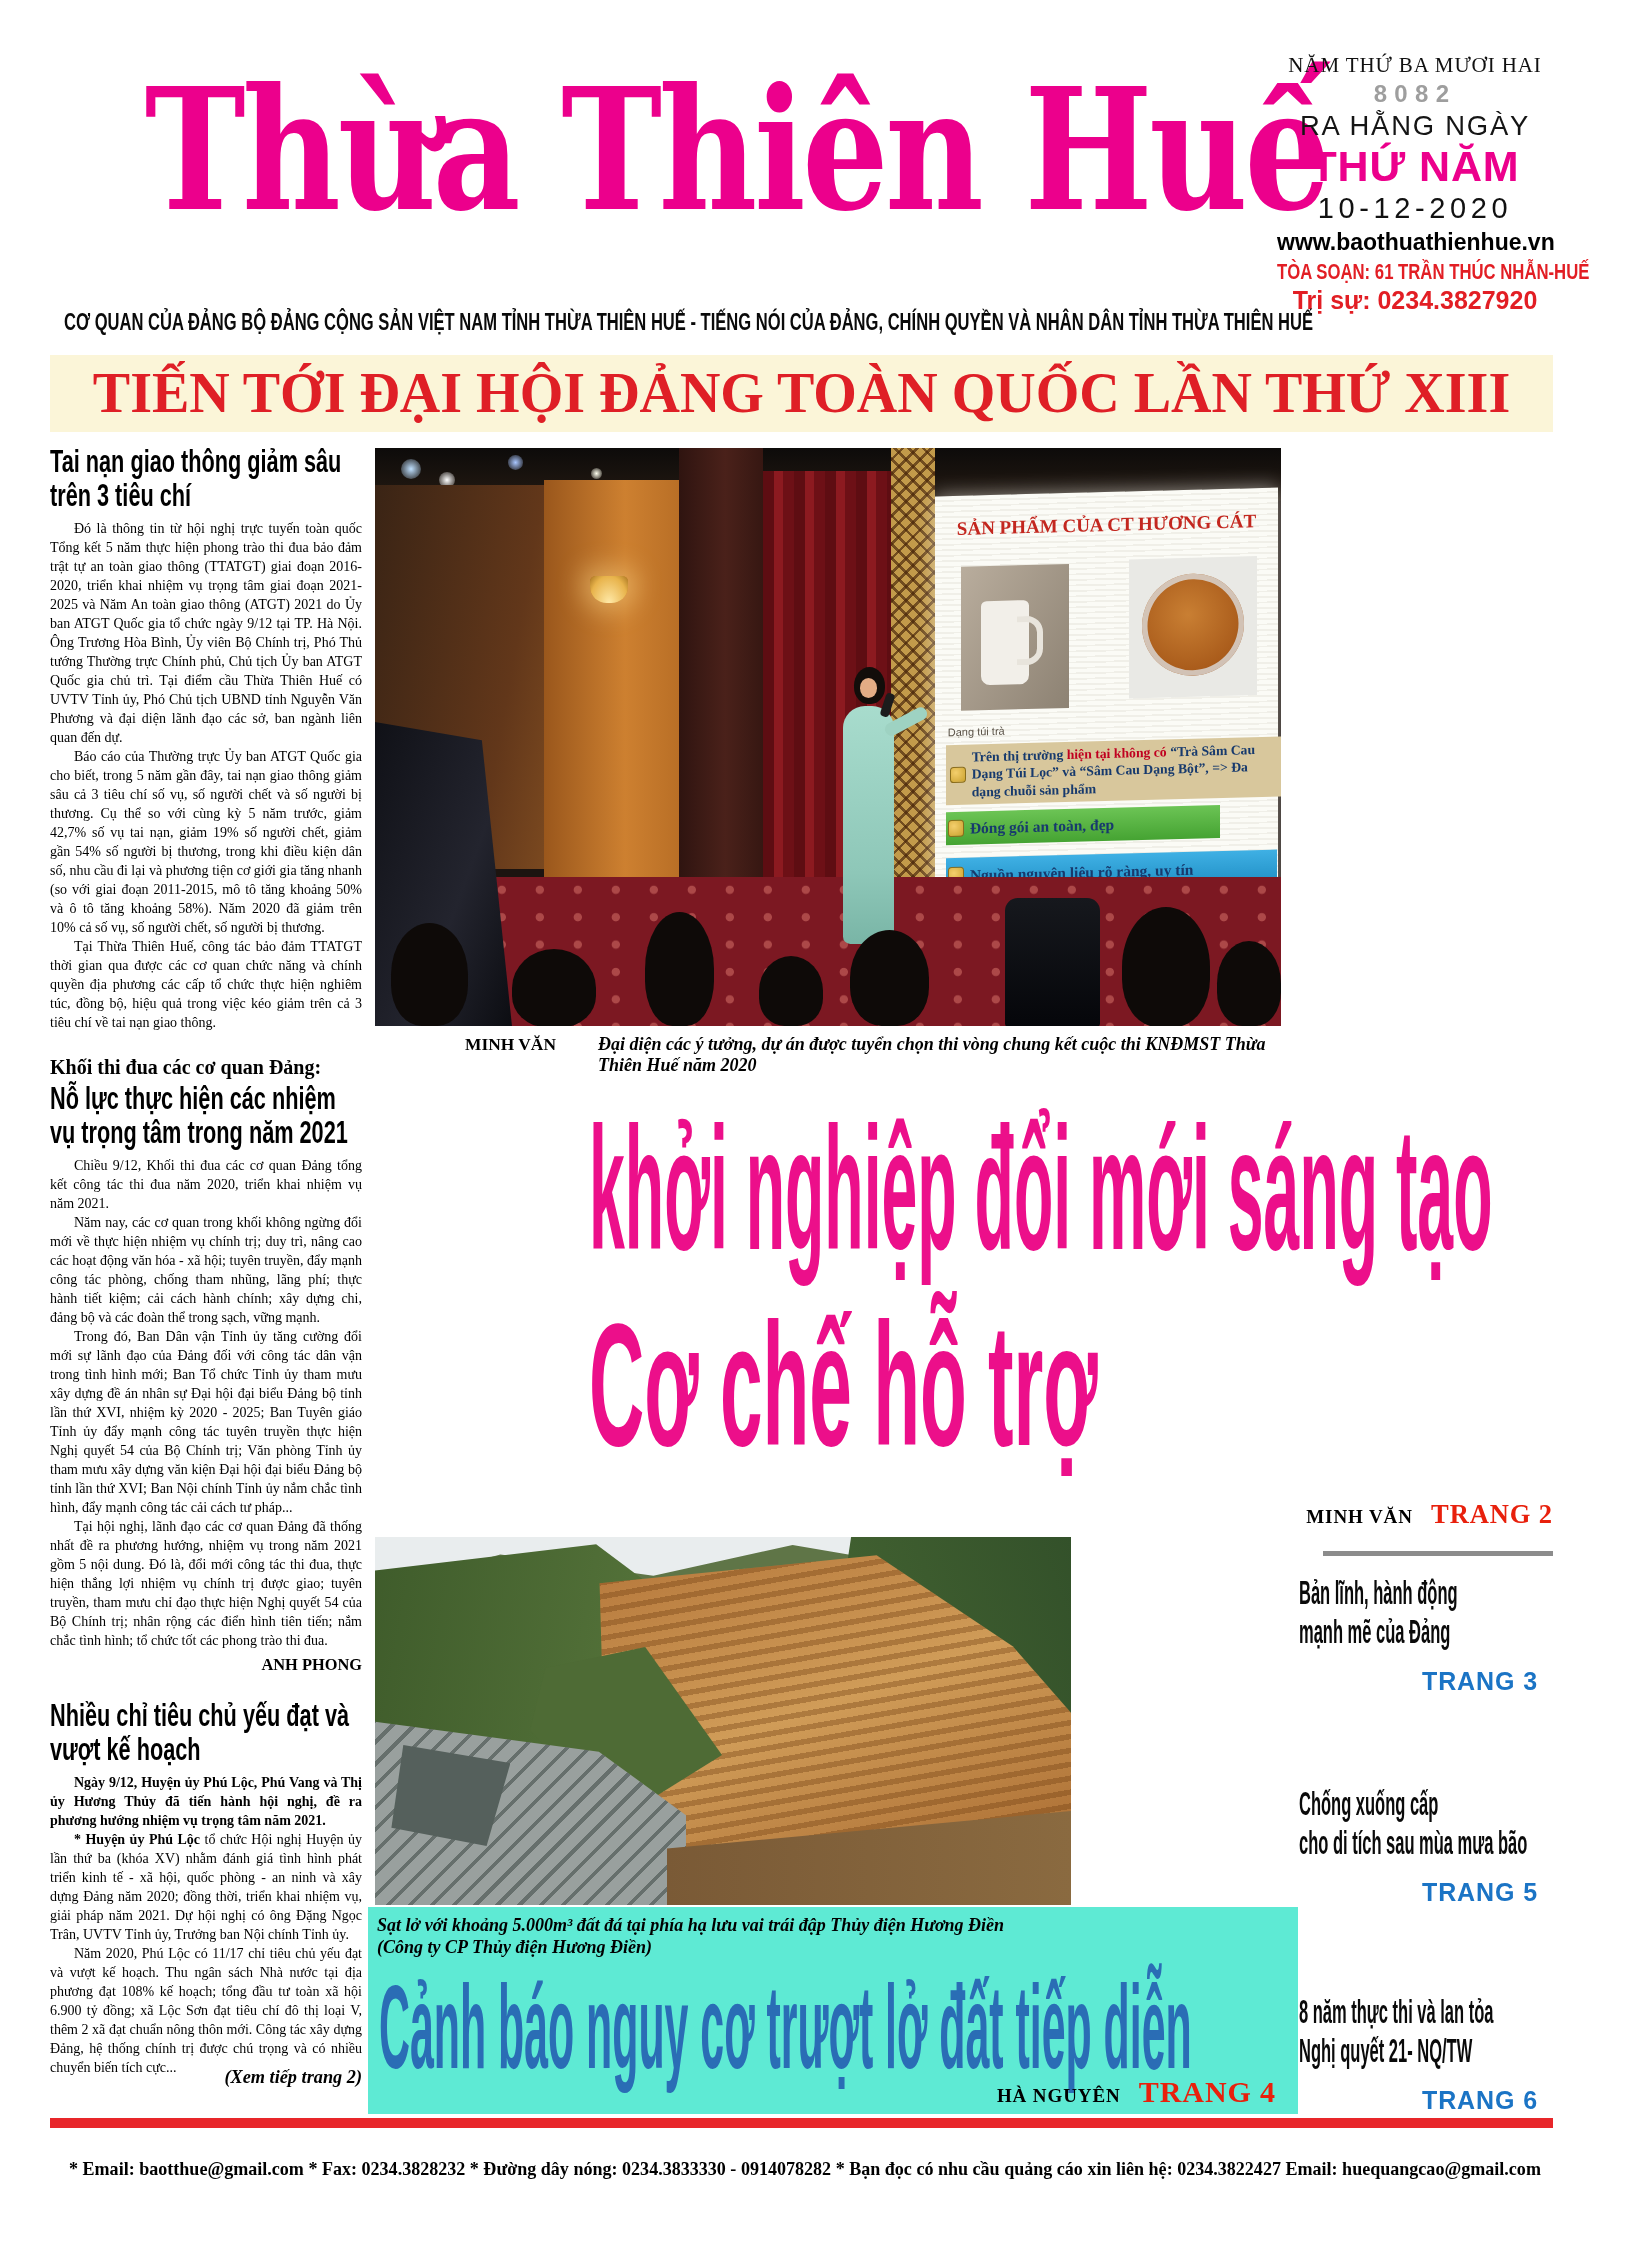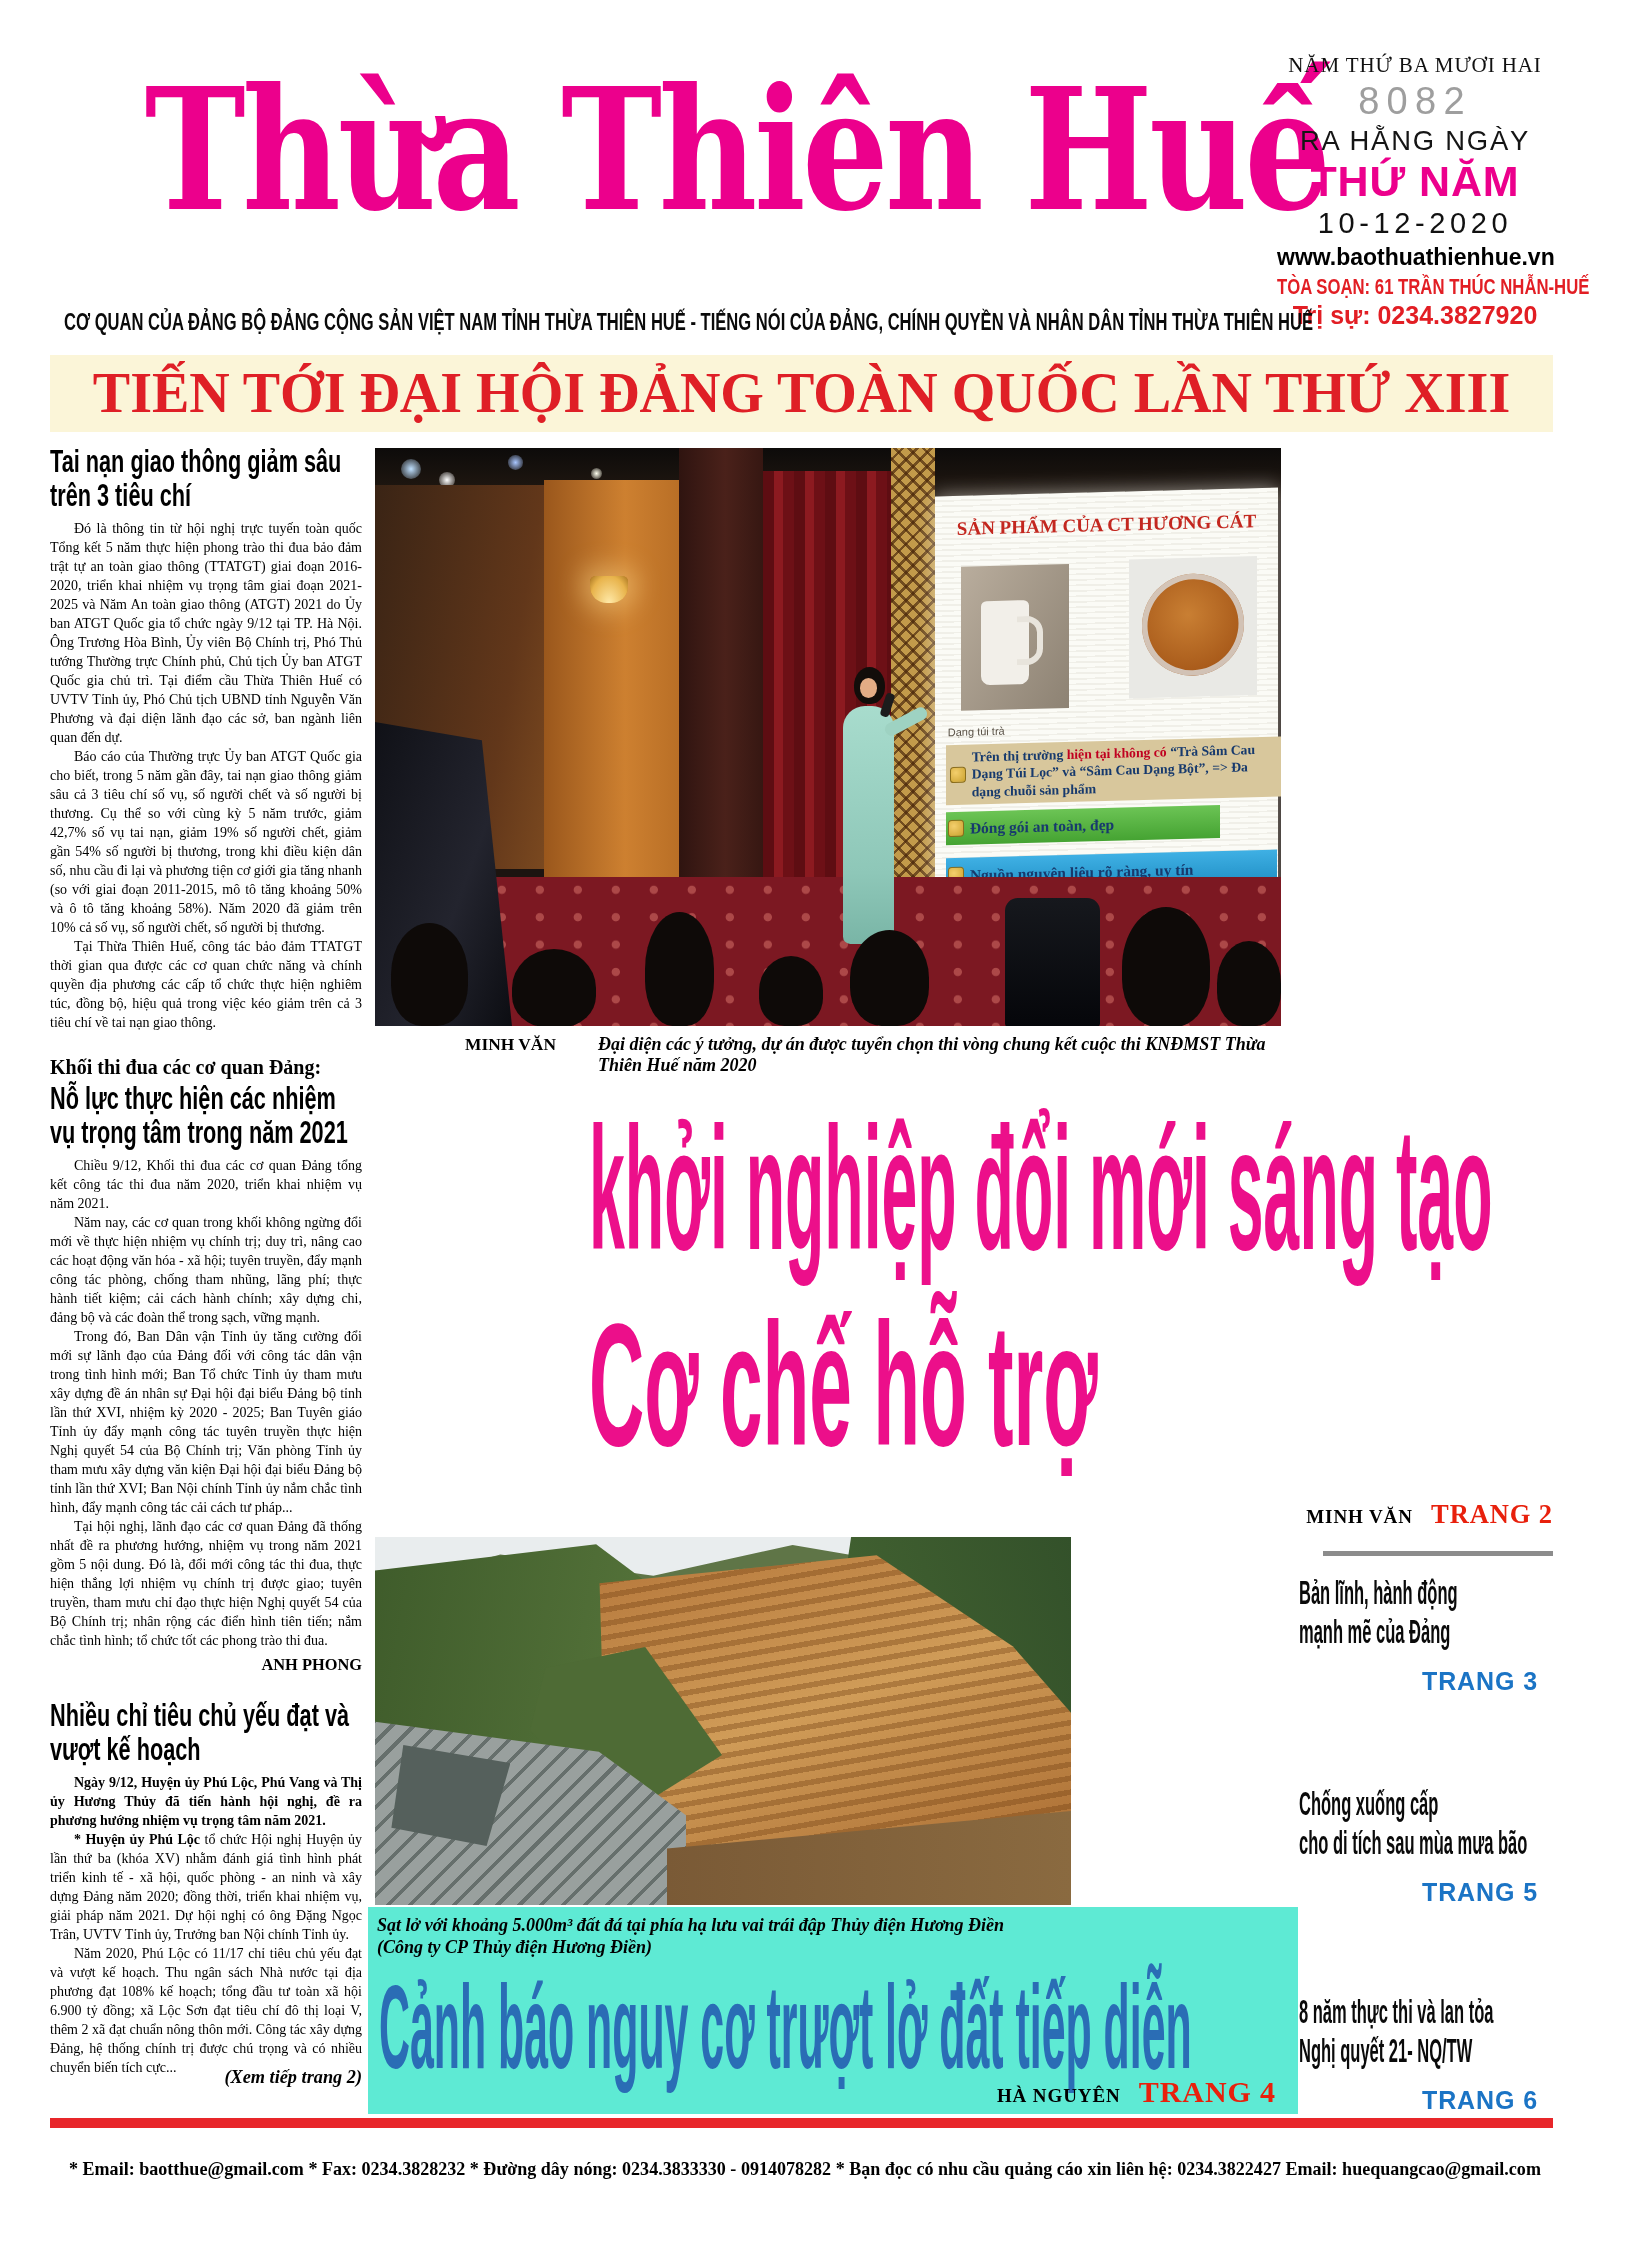--- a/index.html
+++ b/index.html
@@ -12,21 +12,21 @@
   .fitline{display:inline-block;transform:scaleX(var(--sx,.72));transform-origin:0 0;white-space:nowrap;}
 
   
   #masthead{left:64px;top:35px;width:1211px;height:251px;text-align:center;line-height:233px;}
   #masthead .mh{display:inline-block;font-family:"DejaVu Serif",serif;font-weight:bold;
       font-size:154px;color:#ec008c;white-space:nowrap;transform:scale(.88,1.1);transform-origin:50% 60%;letter-spacing:-3.7px;}
   #tagline{left:64px;top:309px;width:1211px;font-family:"Liberation Sans",sans-serif;
       font-weight:bold;font-size:23px;color:#0a0a0a;}
   #infobox{left:1277px;top:53px;width:276px;text-align:center;font-family:"Liberation Sans",sans-serif;}
   .i-year{font-family:"Liberation Serif",serif;font-size:21px;letter-spacing:0.9px;color:#111;}
-  .i-num{font-weight:normal;font-size:38px;letter-spacing:7.3px;color:#9e9e9e;margin-top:1.8px;}
+  .i-num{font-weight:bold;font-size:24px;letter-spacing:7.3px;color:#9e9e9e;margin-top:1.8px;}
   .i-freq{font-size:27.4px;letter-spacing:1.8px;color:#151515;margin-top:1.8px;}
   .i-day{font-weight:bold;font-size:43px;color:#ec008c;letter-spacing:0.9px;margin-top:0px;}
   .i-date{font-size:29px;letter-spacing:4.6px;color:#111;margin-top:1.8px;}
   .i-web{font-weight:bold;font-size:23px;color:#000;margin-top:3.7px;}
   .i-addr{font-weight:bold;font-size:22px;color:#e21e24;margin-top:2.7px;}
   .i-phone{font-weight:bold;font-size:25px;color:#e21e24;margin-top:0.9px;}
 
   
   #banner{left:50px;top:355px;width:1503px;height:77px;background:#fbf5d8;text-align:center;line-height:77px;}
   #banner span{font-family:"Liberation Serif",serif;font-weight:bold;font-size:56px;color:#df1f26;}

